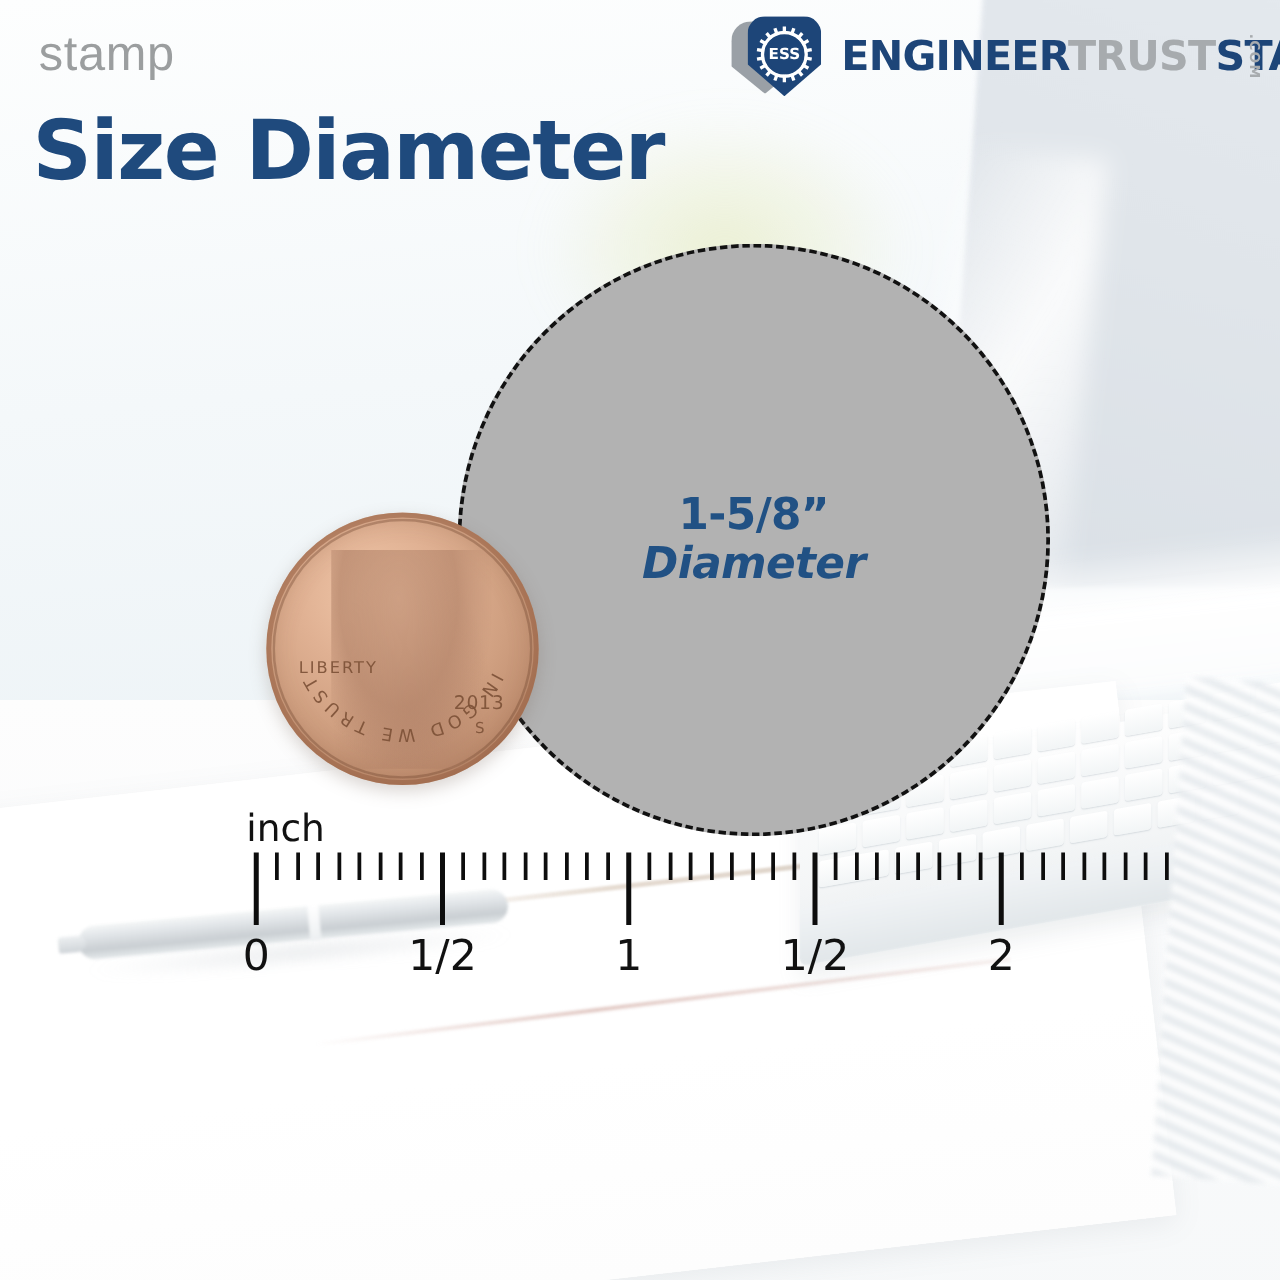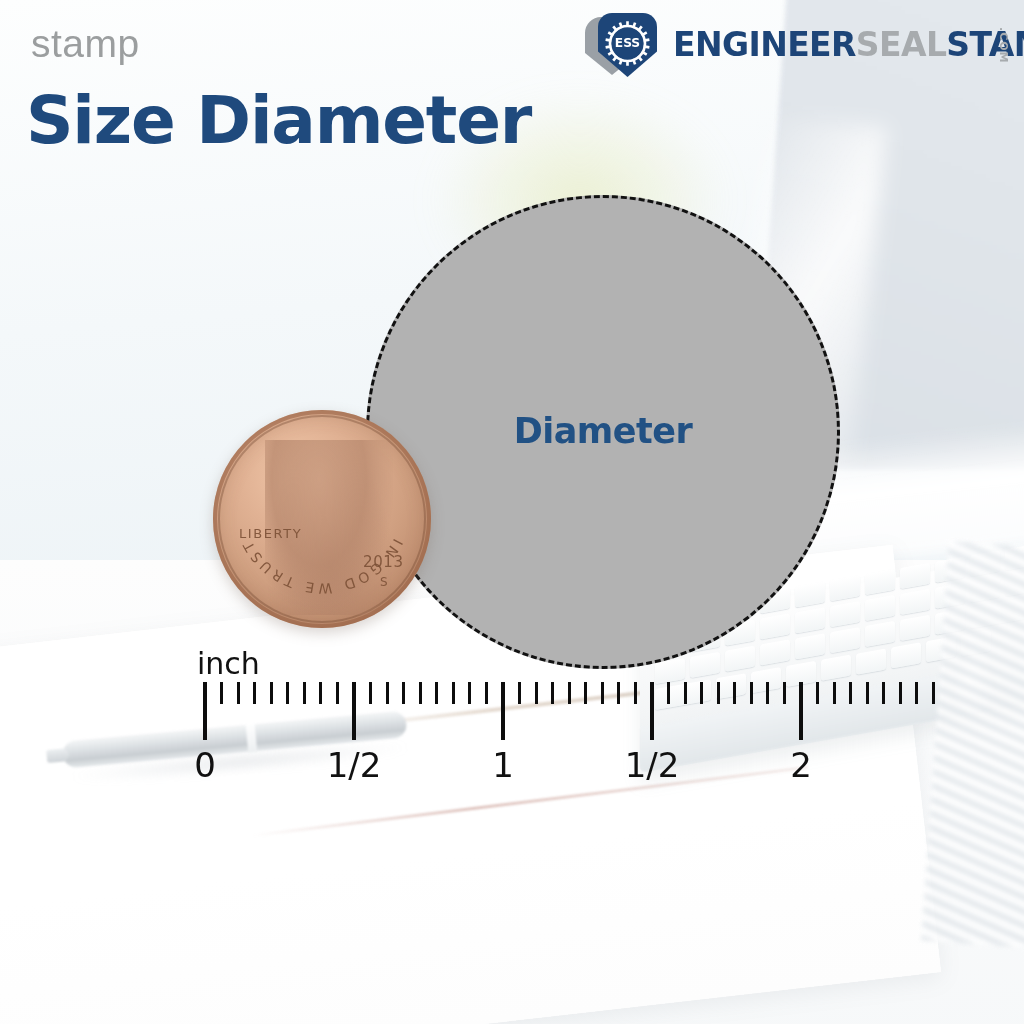--- a/index.html
+++ b/index.html
@@ -211,20 +211,21 @@
   }
   .size-circle .line1 {
     font-size:35px; font-weight:700; color:#215184;
     font-family:"DejaVu Sans", sans-serif; letter-spacing:-.5px;
     line-height:1.12;
   }
   .size-circle .line2 {
     font-size:35px; font-weight:700; color:#215184;
     font-family:"DejaVu Sans", sans-serif; letter-spacing:-.5px;
     line-height:1.12;
+    font-style:italic;
   }
 
   
   .penny {
     position:absolute; left:213px; top:410px;
     width:218px; height:218px; border-radius:50%;
     background:
       radial-gradient(circle at 38% 30%, #f0c6a8 0%, #e0b193 28%, #cf9f80 55%, #bc8a6c 80%, #a9795c 100%);
     box-shadow:
       inset 0 0 0 4px rgba(150,95,66,.55),
@@ -359,25 +360,26 @@
       </g>
       <g fill="#ffffff">
 
         <g id="teeth">
             <path d="M47.51,19.10L47.47,8.08L52.53,8.08L52.49,19.10ZM58.23,20.11L61.96,9.74L66.71,11.47L62.90,21.81ZM67.96,24.73L75.01,16.26L78.88,19.51L71.77,27.93ZM75.52,32.40L85.04,26.85L87.57,31.23L78.00,36.70ZM80.00,42.19L90.85,40.23L91.73,45.21L80.86,47.08ZM80.86,52.92L91.73,54.79L90.85,59.77L80.00,57.81ZM78.00,63.30L87.57,68.77L85.04,73.15L75.52,67.60ZM71.77,72.07L78.88,80.49L75.01,83.74L67.96,75.27ZM62.90,78.19L66.71,88.53L61.96,90.26L58.23,79.89ZM52.49,80.90L52.53,91.92L47.47,91.92L47.51,80.90ZM41.77,79.89L38.04,90.26L33.29,88.53L37.10,78.19ZM32.04,75.27L24.99,83.74L21.12,80.49L28.23,72.07ZM24.48,67.60L14.96,73.15L12.43,68.77L22.00,63.30ZM20.00,57.81L9.15,59.77L8.27,54.79L19.14,52.92ZM19.14,47.08L8.27,45.21L9.15,40.23L20.00,42.19ZM22.00,36.70L12.43,31.23L14.96,26.85L24.48,32.40ZM28.23,27.93L21.12,19.51L24.99,16.26L32.04,24.73ZM37.10,21.81L33.29,11.47L38.04,9.74L41.77,20.11Z" fill="#ffffff"></path>
           </g>
       </g>
       <circle cx="50" cy="50" r="26" fill="#1d4578"></circle>
       <text x="50" y="50" text-anchor="middle" dominant-baseline="central" font-family="DejaVu Sans, sans-serif" font-size="23" font-weight="bold" fill="#ffffff">ESS</text>
     </svg>
-    <div class="logo-text"><span class="lt-navy">ENGINEER</span><span class="lt-gray">SEAL</span><span class="lt-navy">STAMPS</span></div>
+    <div class="logo-text"><span class="lt-navy">ENGINEER</span><span class="lt-gray">TRUST</span><span class="lt-navy">STAMPS</span></div>
     <div class="logo-dotcom">.COM</div>
   </div>
 
   <div class="size-circle">
+    <div class="line1">1-5/8”</div>
     <div class="line2">Diameter</div>
   </div>
 
   <div class="penny">
     <div class="penny-rim"></div>
     <div class="penny-bust"></div>
     <svg width="218" height="218" viewBox="0 0 218 218">
       <defs>
         <path id="mottoArc" d="M 30,112 A 80,80 0 0 1 188,112" transform="rotate(180 109 109)"></path>
       </defs>

